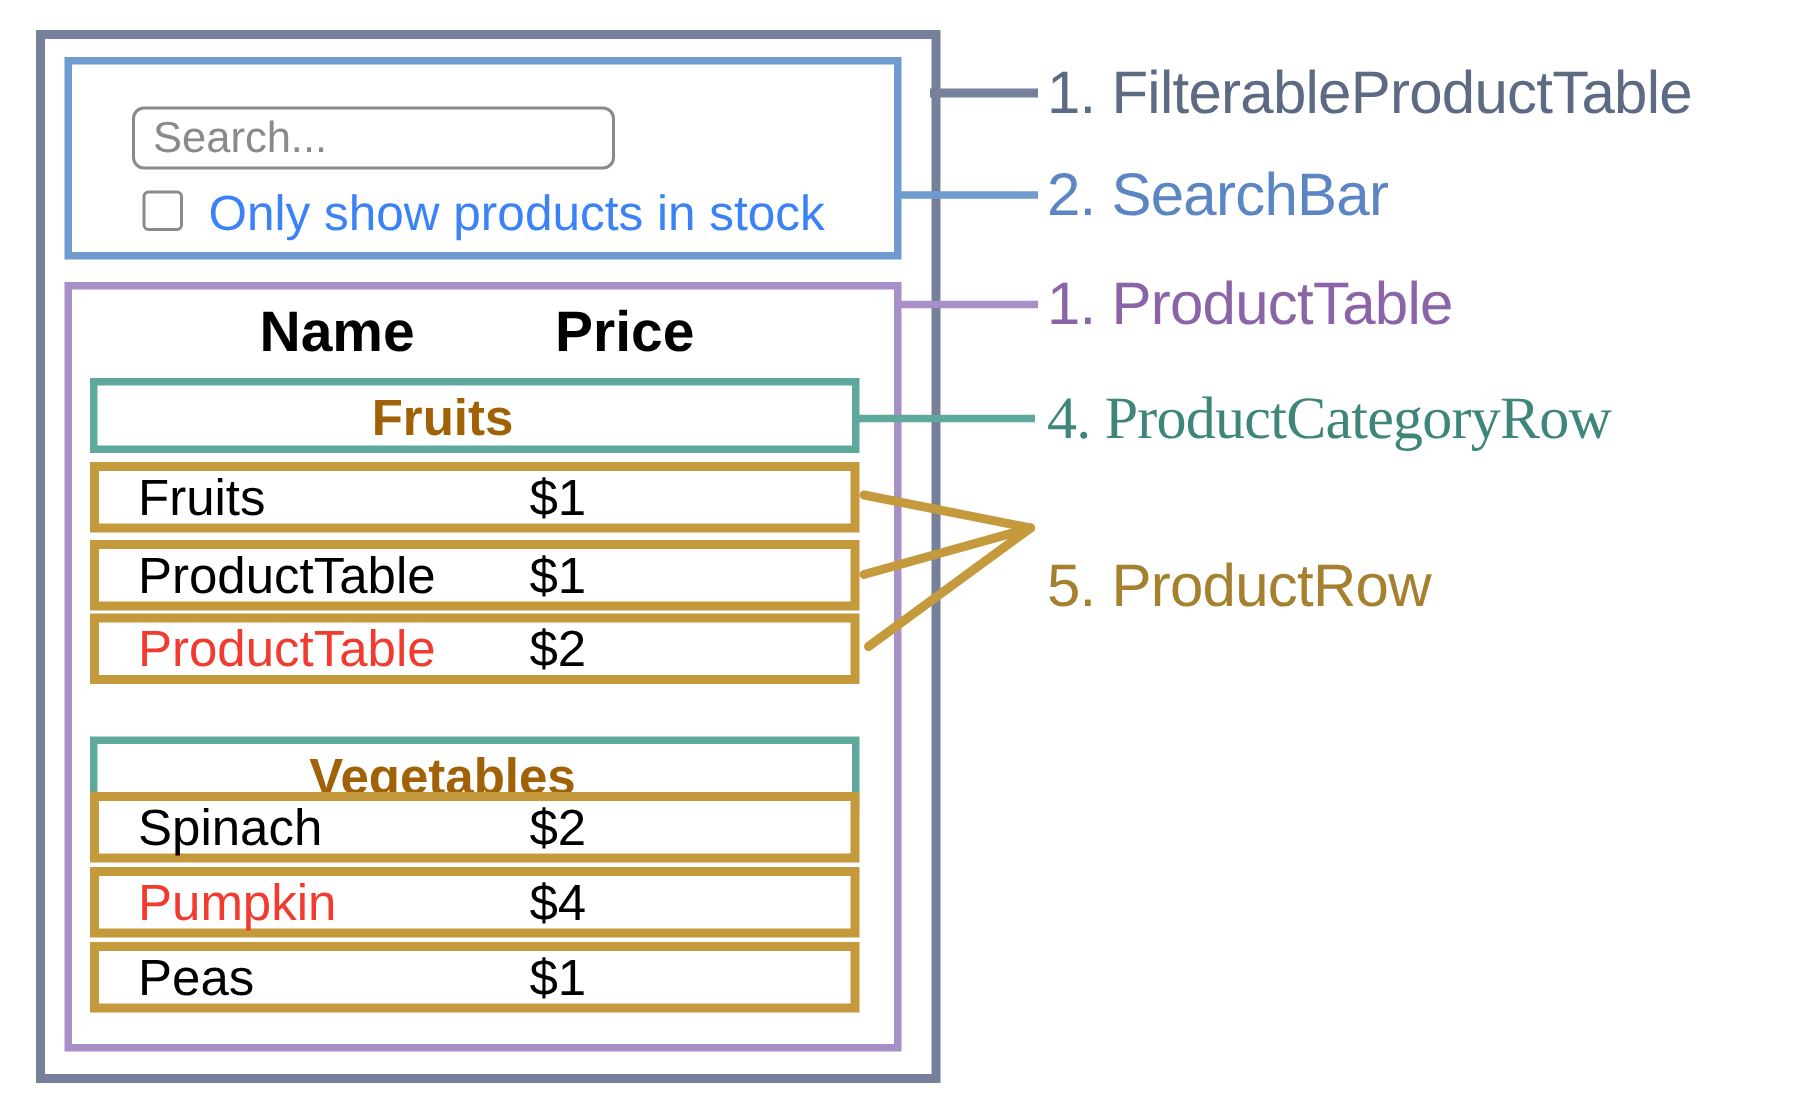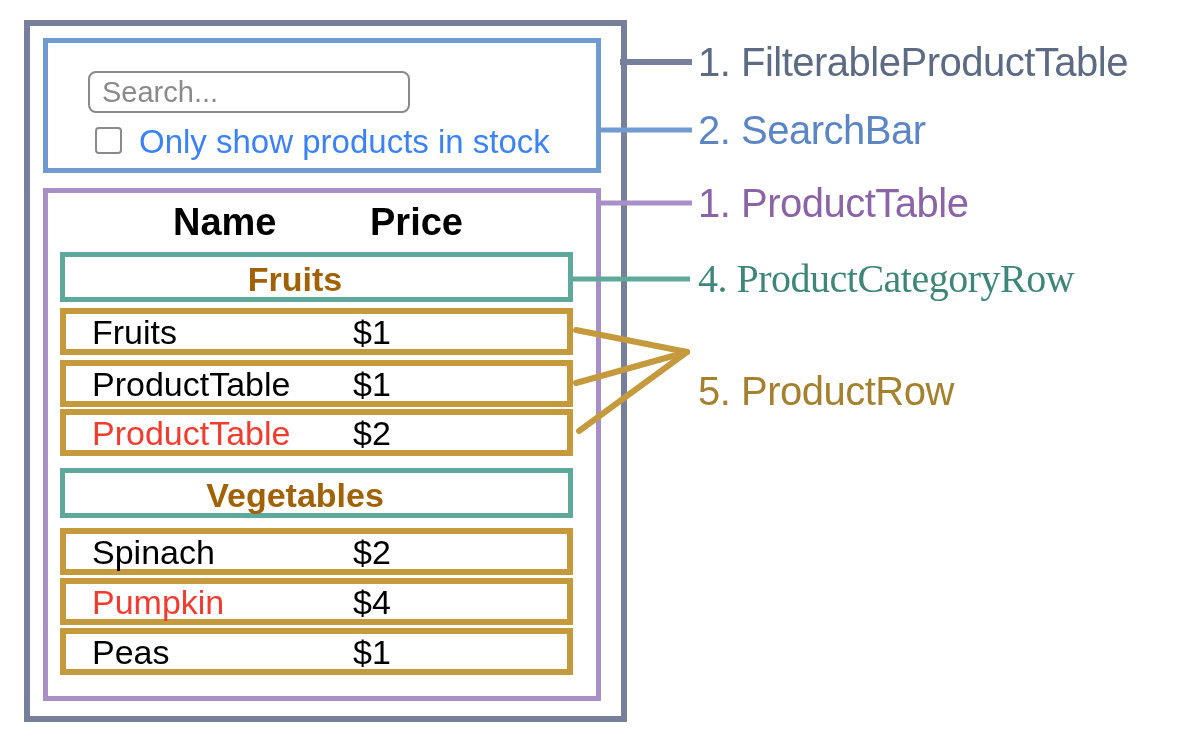--- a/index.html
+++ b/index.html
@@ -83,21 +83,21 @@
   </div>
   <div class="box prow" style="top:360px;">
     <div class="row-name">ProductTable</div>
     <div class="row-price">$1</div>
   </div>
   <div class="box prow" style="top:409px;">
     <div class="row-name oos">ProductTable</div>
     <div class="row-price">$2</div>
   </div>
 
-  <div class="box cat" style="top:468px;text-decoration:underline;">
+  <div class="box cat" style="top:491px;text-decoration:underline;">
     <div class="cat-label">Vegetables</div>
   </div>
 
   <div class="box prow" style="top:528px;">
     <div class="row-name">Spinach</div>
     <div class="row-price">$2</div>
   </div>
   <div class="box prow" style="top:578px;padding-left:47px;">
     <div class="row-name oos">Pumpkin</div>
     <div class="row-price">$4</div>

